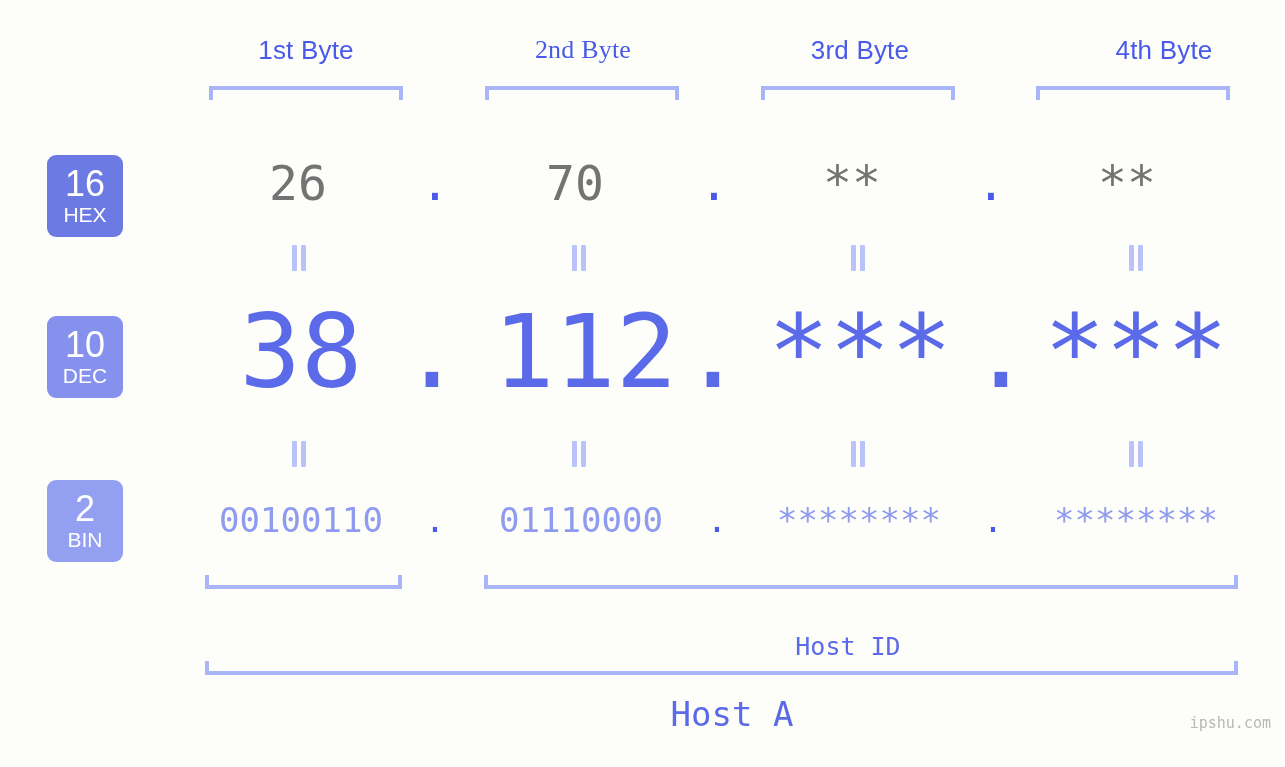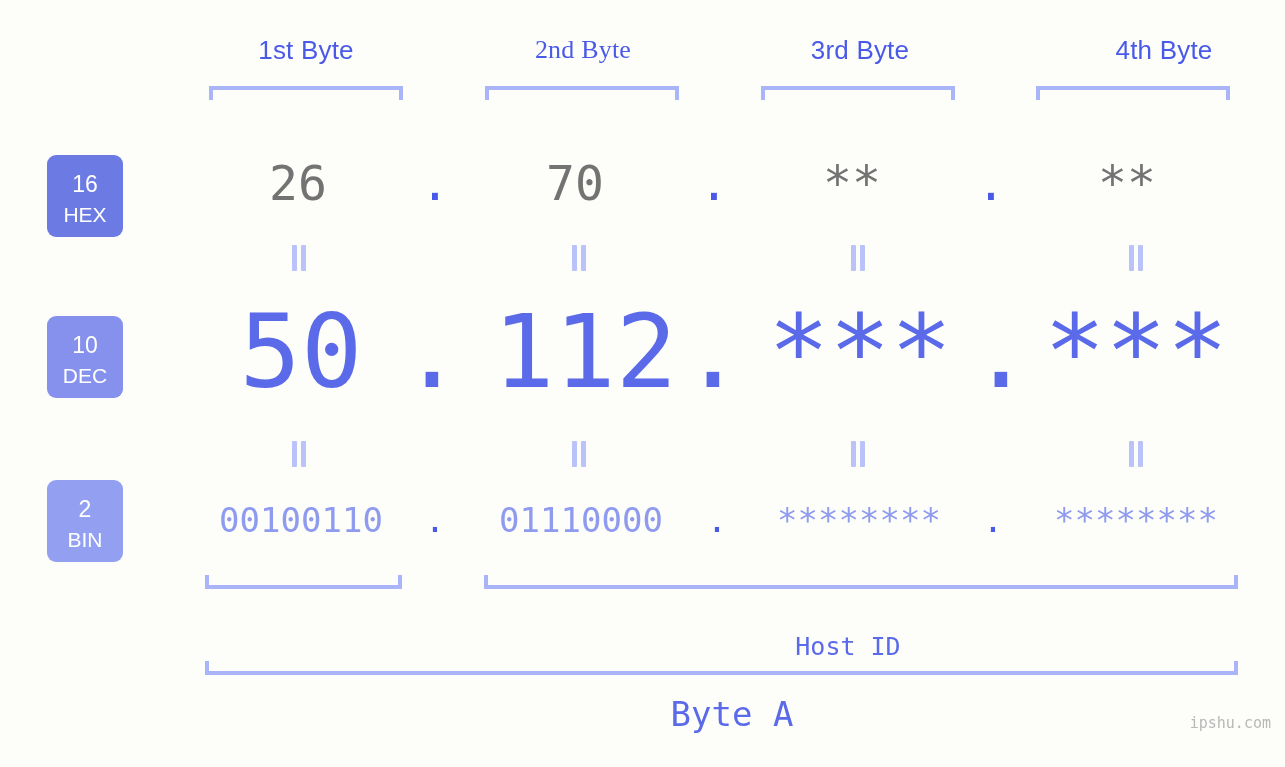--- a/index.html
+++ b/index.html
@@ -60,21 +60,21 @@
     height: 82px;
     border-radius: 9px;
     color: #ffffff;
     display: flex;
     flex-direction: column;
     align-items: center;
     justify-content: center;
     line-height: 1;
   }
   .badge .badge-num {
-    font-size: 23px;
+    font-size: 36px;
     font-weight: 400;
     line-height: 36px;
     display: block;
   }
   .badge .badge-name {
     font-size: 21px;
     font-weight: 400;
     line-height: 24px;
     margin-top: 1px;
     display: block;
@@ -224,21 +224,21 @@
   <div class="eq" style="left:288px; top:245px;"></div>
   <div class="eq" style="left:568px; top:245px;"></div>
   <div class="eq" style="left:847px; top:245px;"></div>
   <div class="eq" style="left:1125px; top:245px;"></div>
 
   <div class="badge badge-dec" style="background: rgb(133, 145, 236);">
     <span class="badge-num">10</span>
     <span class="badge-name">DEC</span>
   </div>
 
-  <div class="val dec-val" style="left:176px; width:250px;">50</div>
+  <div class="val dec-val" style="left:176px; width:250px;">38</div>
   <div class="val dec-dot" style="left:397px; width:70px;">.</div>
 
   <div class="val dec-val" style="left:460px; width:250px;">112</div>
   <div class="val dec-dot" style="left:678px; width:70px;">.</div>
 
   <div class="val dec-val" style="left:735px; width:250px;">***</div>
   <div class="val dec-dot" style="left:966px; width:70px;">.</div>
 
   <div class="val dec-val" style="left:1011px; width:250px;">***</div>
 
@@ -262,17 +262,17 @@
   <div class="val bin-dot" style="left:963px; width:60px;">.</div>
 
   <div class="val bin-val" style="left:1025px; width:222px;">********</div>
 
   <div class="bracket-bottom" style="left:205px; top:575px; width:197px;"></div>
 
   <div class="bracket-bottom" style="left:484px; top:575px; width:754px;"></div>
   <div class="id-label" style="left:748px; top:612px; width:200px;margin-top:20px;">Host ID</div>
 
   <div class="bracket-bottom" style="left:205px; top:661px; width:1033px;"></div>
-  <div class="class-label" style="left:532px; top:693px; width:400px;">Byte A</div>
+  <div class="class-label" style="left:532px; top:693px; width:400px;">Host A</div>
 
   <div class="watermark">ipshu.com</div>
 
 </div>
 
 </body></html>

